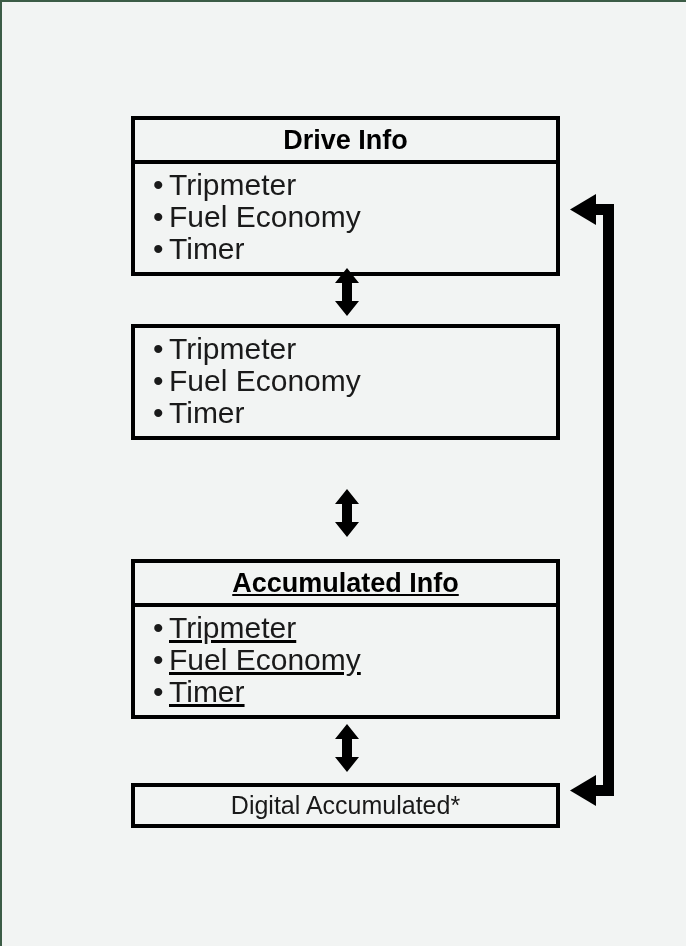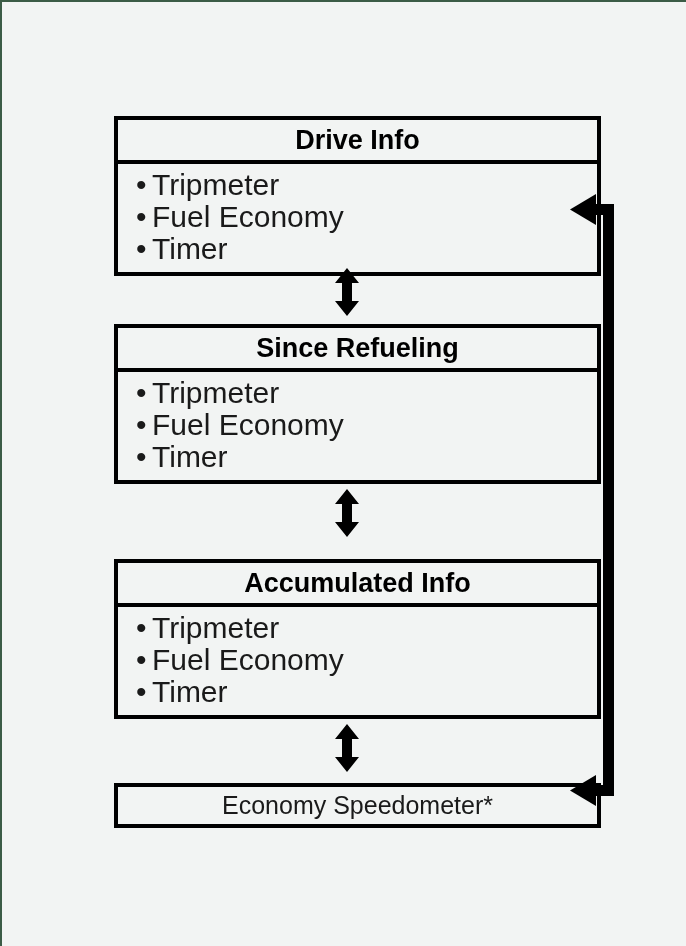--- a/index.html
+++ b/index.html
@@ -19,22 +19,22 @@
     height: 946px;
     background: #f2f4f3;
     box-sizing: border-box;
     border-top: 2px solid #3c5c46;
     border-left: 2px solid #3c5c46;
   }
 
   
   .node {
     position: absolute;
-    left: 112px;
-    width: 487px;
+    left: 129px;
+    width: 429px;
     box-sizing: border-box;
     border: 4px solid #000;
     background: #f2f4f3;
   }
   .node-title {
     text-align: center;
     font-weight: bold;
     font-size: 27px;
     line-height: 40px;
     color: #000;
@@ -62,21 +62,21 @@
     font-size: 25px;
     line-height: 37px;
     color: #1a1a1a;
     white-space: nowrap;
     background: #f2f4f3;
   }
 
   
   #node-drive      { top: 114px; }
   #node-refuel     { top: 322px; }
-  #node-accum      { top: 557px; }
+  #node-accum      { top: 557px; text-decoration: underline; }
   #node-speedo     { top: 781px; height: 45px; }
 
   
   .biarrow {
     position: absolute;
     left: 332px;
     width: 26px;
   }
   .biarrow svg { display: block; }
   #biarrow-1 { top: 266px; height: 48px; }
@@ -113,21 +113,20 @@
     </div>
   </div>
 
   <div class="biarrow" id="biarrow-1">
     <svg width="26" height="48" viewBox="0 0 26 48" xmlns="http://www.w3.org/2000/svg">
       <polygon points="13,0 25,15 18,15 18,33 25,33 13,48 1,33 8,33 8,15 1,15" fill="#000"></polygon>
     </svg>
   </div>
 
   <div class="node" id="node-refuel">
-    <div class="node-title">Since Refueling</div>
     <div class="node-body">
       <div class="bullet-row">
         <span class="bullet-dot">•</span><span>Tripmeter</span>
       </div>
       <div class="bullet-row">
         <span class="bullet-dot">•</span><span>Fuel Economy</span>
       </div>
       <div class="bullet-row">
         <span class="bullet-dot">•</span><span>Timer</span>
       </div>
@@ -155,21 +154,21 @@
     </div>
   </div>
 
   <div class="biarrow" id="biarrow-3">
     <svg width="26" height="48" viewBox="0 0 26 48" xmlns="http://www.w3.org/2000/svg">
       <polygon points="13,0 25,15 18,15 18,33 25,33 13,48 1,33 8,33 8,15 1,15" fill="#000"></polygon>
     </svg>
   </div>
 
   <div class="node" id="node-speedo">
-    <div class="single-label">Economy Speedometer*</div>
+    <div class="single-label">Digital Accumulated*</div>
   </div>
 
   <div id="loop-connector">
     <svg width="60" height="640" viewBox="0 0 60 640" xmlns="http://www.w3.org/2000/svg">
 
       <rect x="41" y="24" width="11" height="592" fill="#000"></rect>
 
       <rect x="33" y="24" width="13" height="11" fill="#000"></rect>
       <polygon points="8,29.5 34,14 34,45" fill="#000"></polygon>
 

